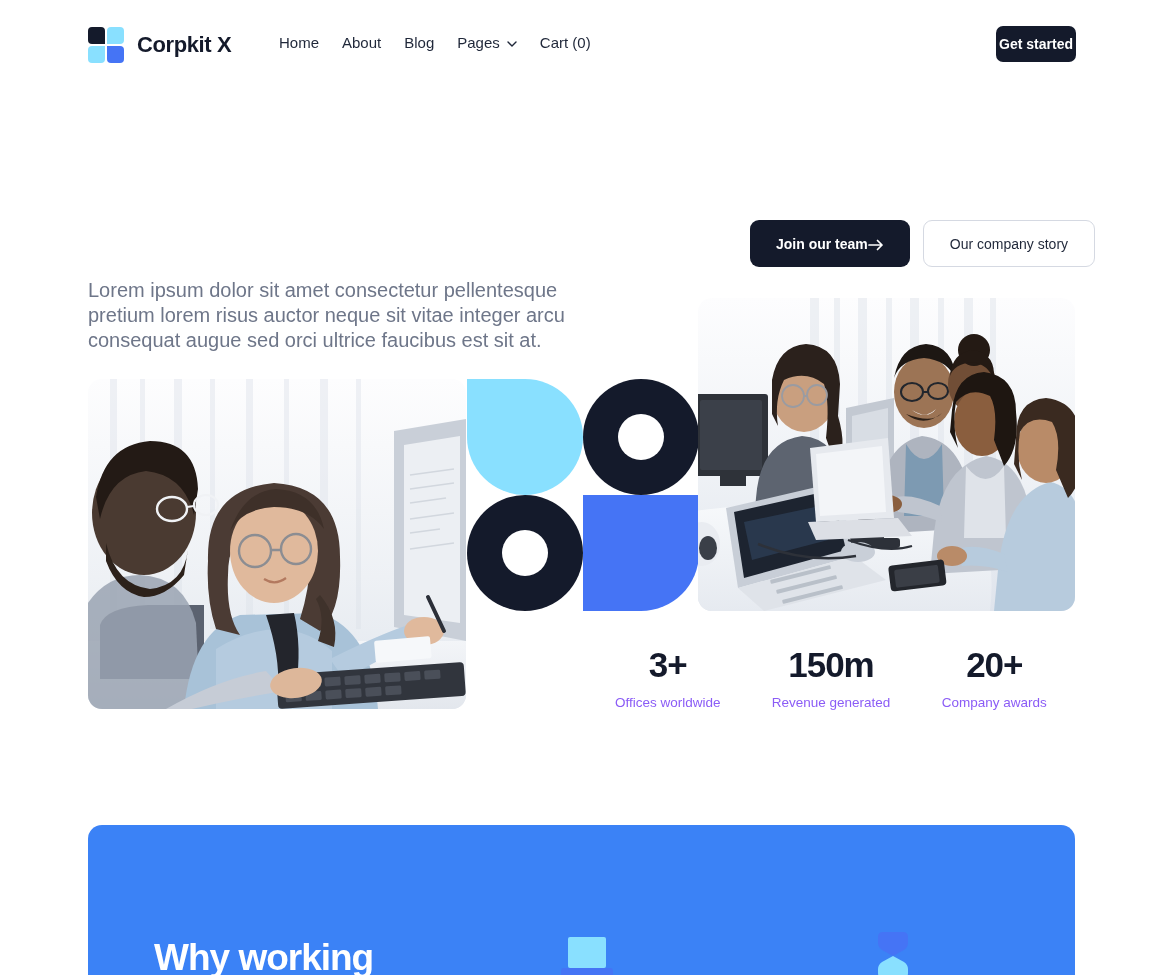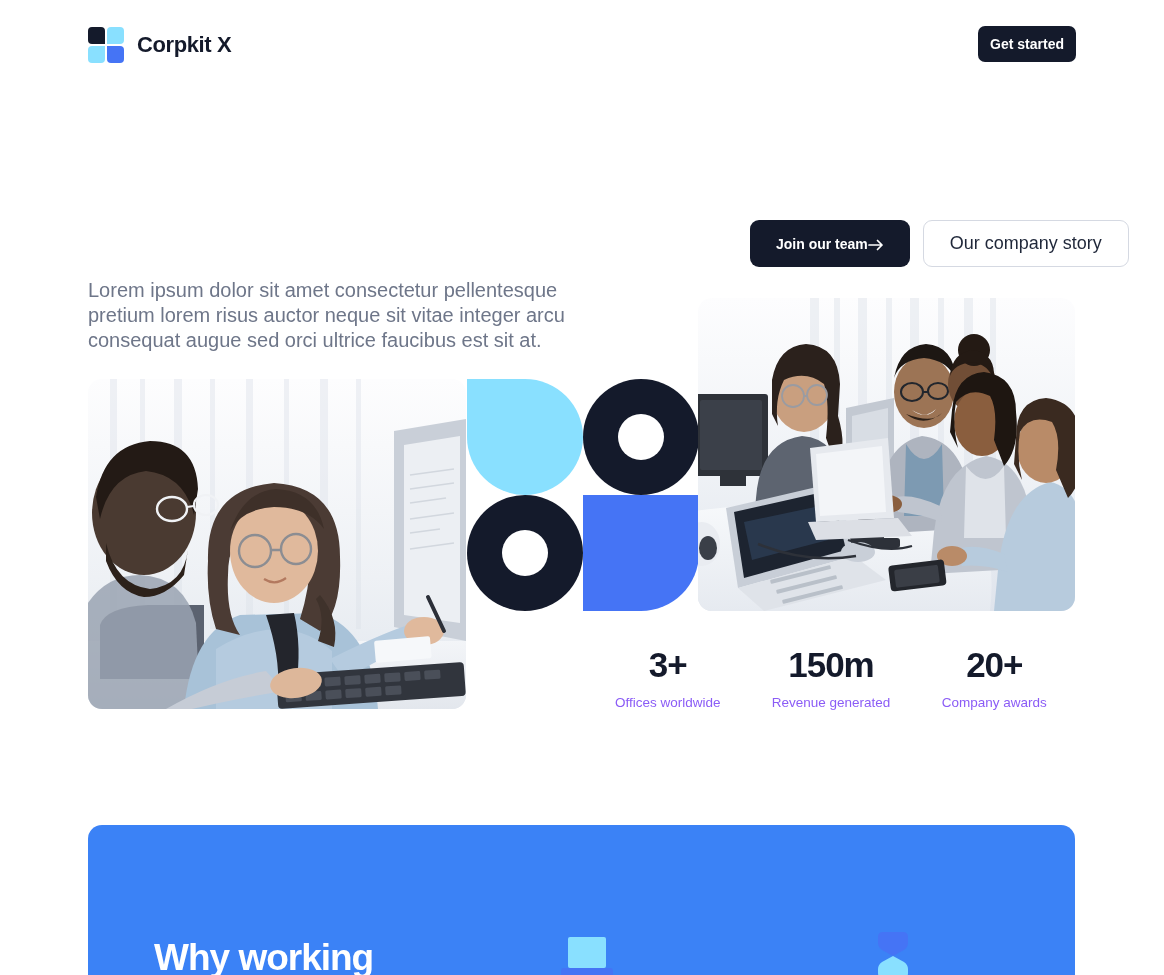--- a/index.html
+++ b/index.html
@@ -48,21 +48,21 @@
   .chev {
     width:10px; height:6px; display:inline-block; position:relative; top:1px;
   }
   .chev svg { display:block; }
 
   .get-started {
     position:absolute; right:88px; top:26px;
     background:#141a2b; color:#fff;
     font-size:14px; font-weight:bold;
     border:none; border-radius:7px;
-    padding:0 12px; height:36px;
+    padding:0 3px; height:36px;
     cursor:pointer; white-space:nowrap;
     font-family:"Liberation Sans", sans-serif;
   }
 
   
   .hero-title {
     position:absolute; left:88px; top:150px; width:620px;
     font-size:54px; line-height:58px; font-weight:bold;
     color:#141a2b; letter-spacing:-1.4px;
   }
@@ -79,21 +79,21 @@
     background:#141a2b; color:#fff;
     font-size:14px; font-weight:bold;
     border:none; border-radius:9px;
     height:47px; padding:0 26px;
     display:flex; align-items:center; 
     cursor:pointer; white-space:nowrap;
     font-family:"Liberation Sans", sans-serif;
   }
   .btn-secondary {
     background:#fff; color:#1f2739;
-    font-size:18px; font-weight:normal;
+    font-size:14px; font-weight:normal;
     border:1px solid #d5d9e2; border-radius:9px;
     height:47px; padding:0 26px;
     display:flex; align-items:center;
     cursor:pointer; white-space:nowrap;
     font-family:"Liberation Sans", sans-serif;
   }
   .arrow { width:16px; height:12px; display:block; }
 
   
   .img-left {
@@ -169,20 +169,42 @@
     <div class="brand">
       <div class="logo-mark">
         <div class="logo-cell lc-tl"></div>
         <div class="logo-cell lc-tr"></div>
         <div class="logo-cell lc-bl"></div>
         <div class="logo-cell lc-br"></div>
       </div>
       <div class="brand-name">Corpkit X</div>
     </div>
 
+    <nav class="nav">
+      <div class="nav-item">
+        <span>Home</span>
+      </div>
+      <div class="nav-item">
+        <span>About</span>
+      </div>
+      <div class="nav-item">
+        <span>Blog</span>
+      </div>
+      <div class="nav-item">
+        <span>Pages</span>
+        <span class="chev">
+          <svg viewBox="0 0 10 6" width="10" height="6" xmlns="http://www.w3.org/2000/svg">
+            <path d="M1 1 L5 5 L9 1" fill="none" stroke="#1f2739" stroke-width="1.4" stroke-linecap="round" stroke-linejoin="round"></path>
+          </svg>
+        </span>
+      </div>
+      <div class="nav-item">
+        <span>Cart (0)</span>
+      </div>
+    </nav>
 
     <button class="get-started">Get started</button>
   </div>
 
   <p class="hero-sub">Lorem ipsum dolor sit amet consectetur pellentesque pretium lorem risus auctor neque sit vitae integer arcu consequat augue sed orci ultrice faucibus est sit at.</p>
 
   <div class="cta-row">
     <button class="btn-primary">
       <span>Join our team</span>
       <span class="arrow">

